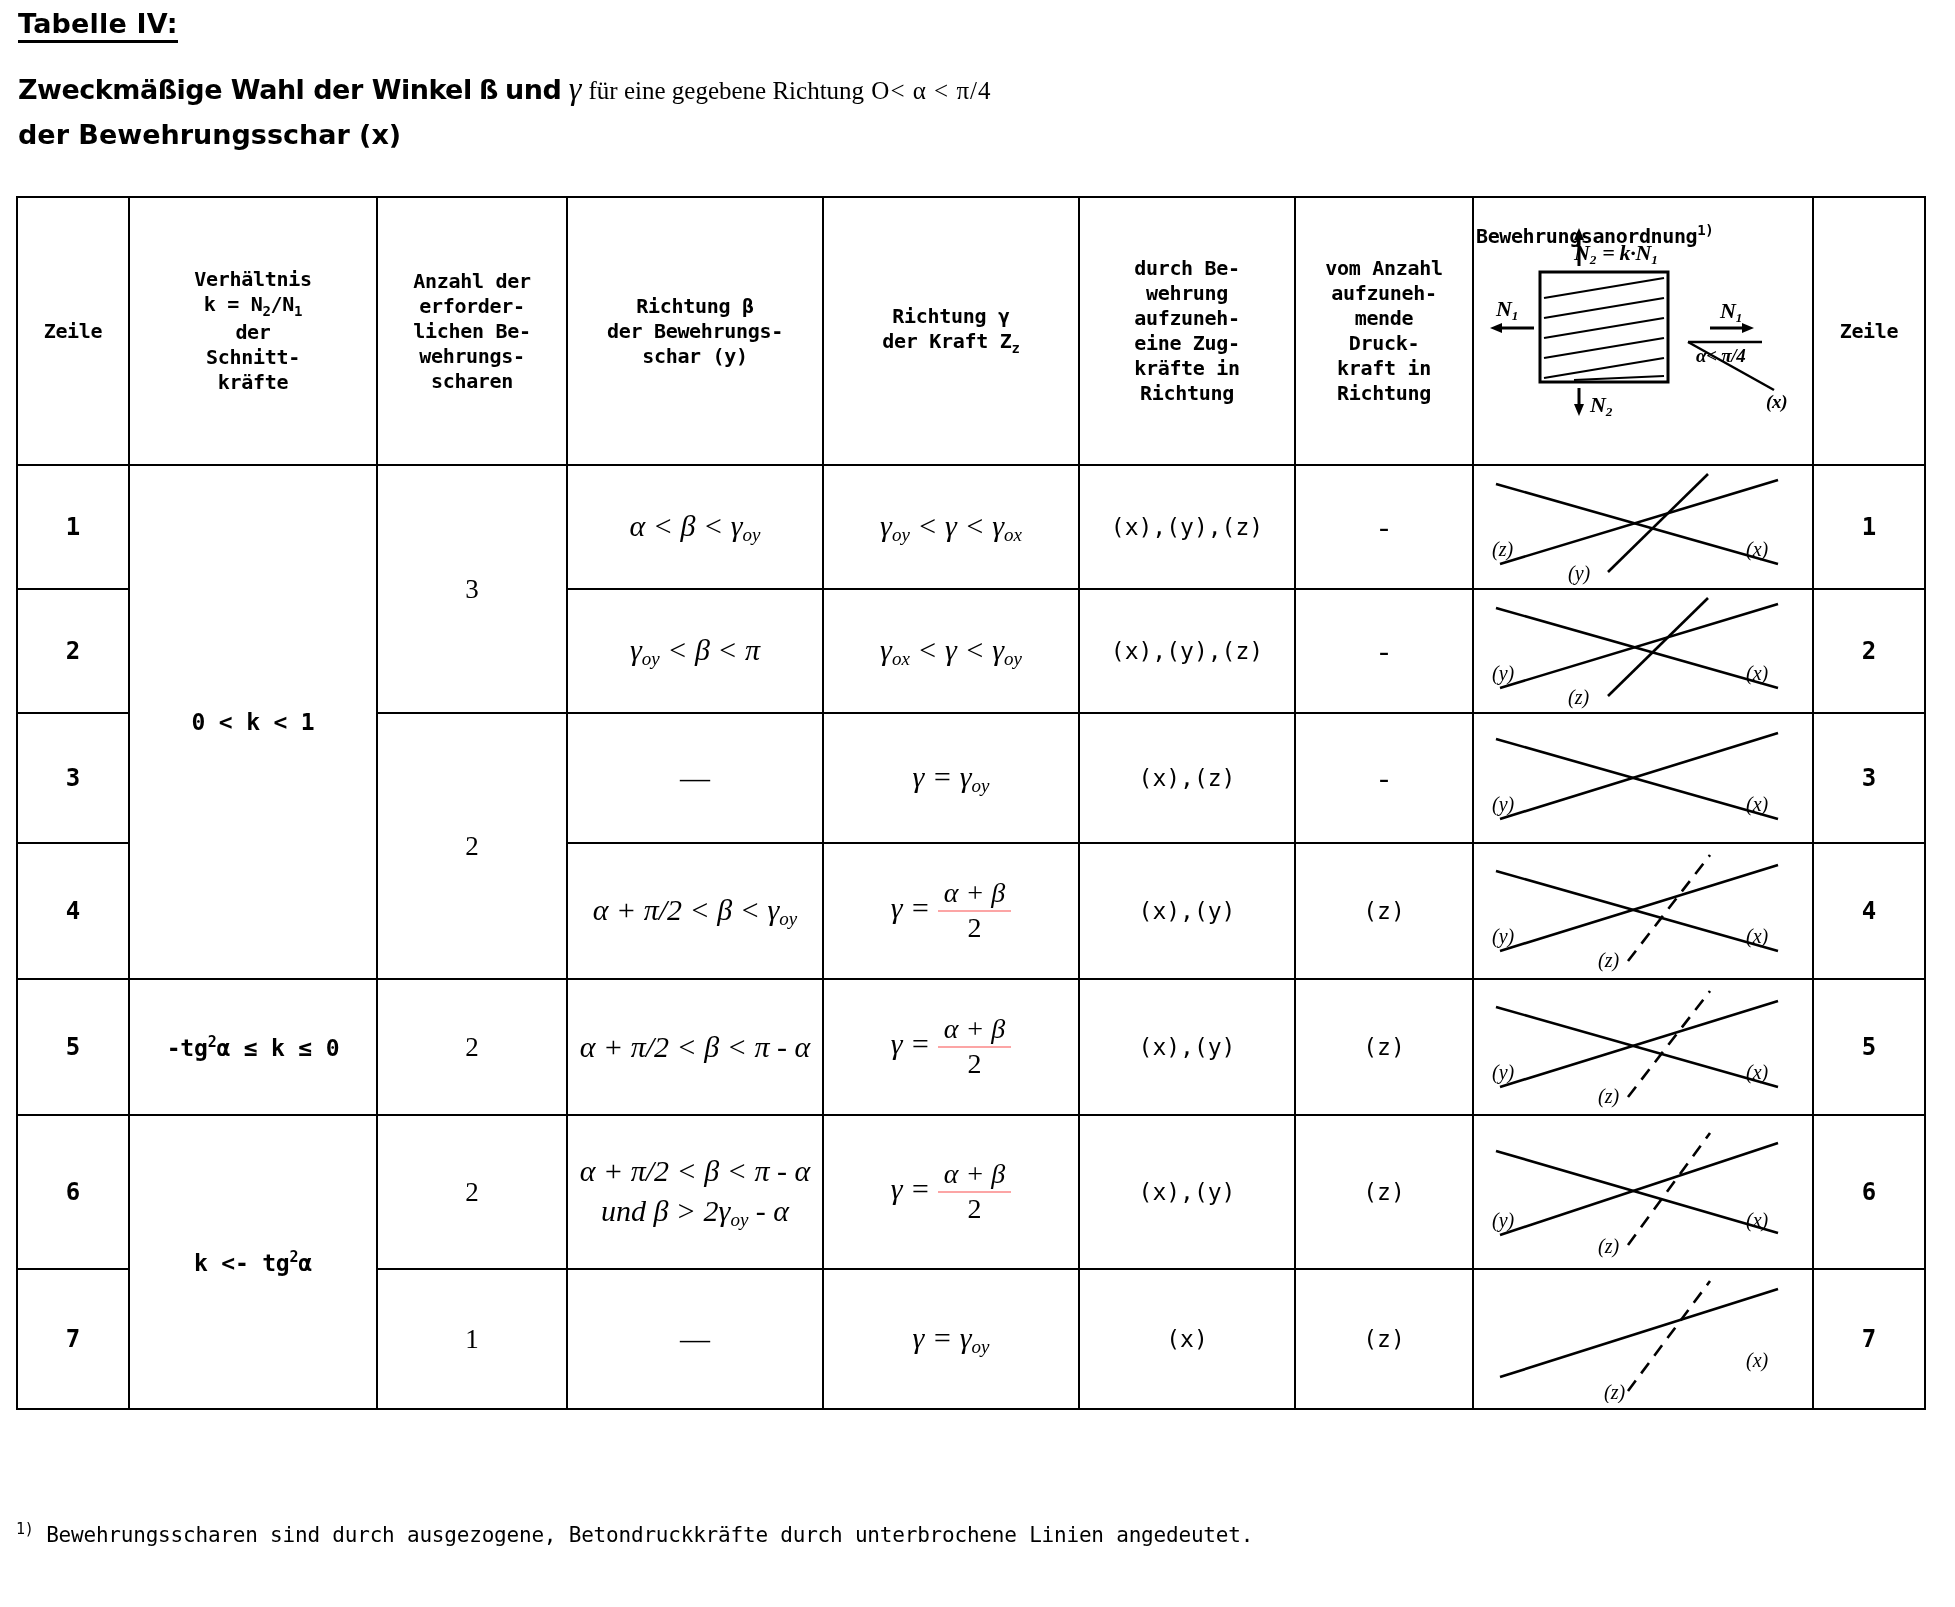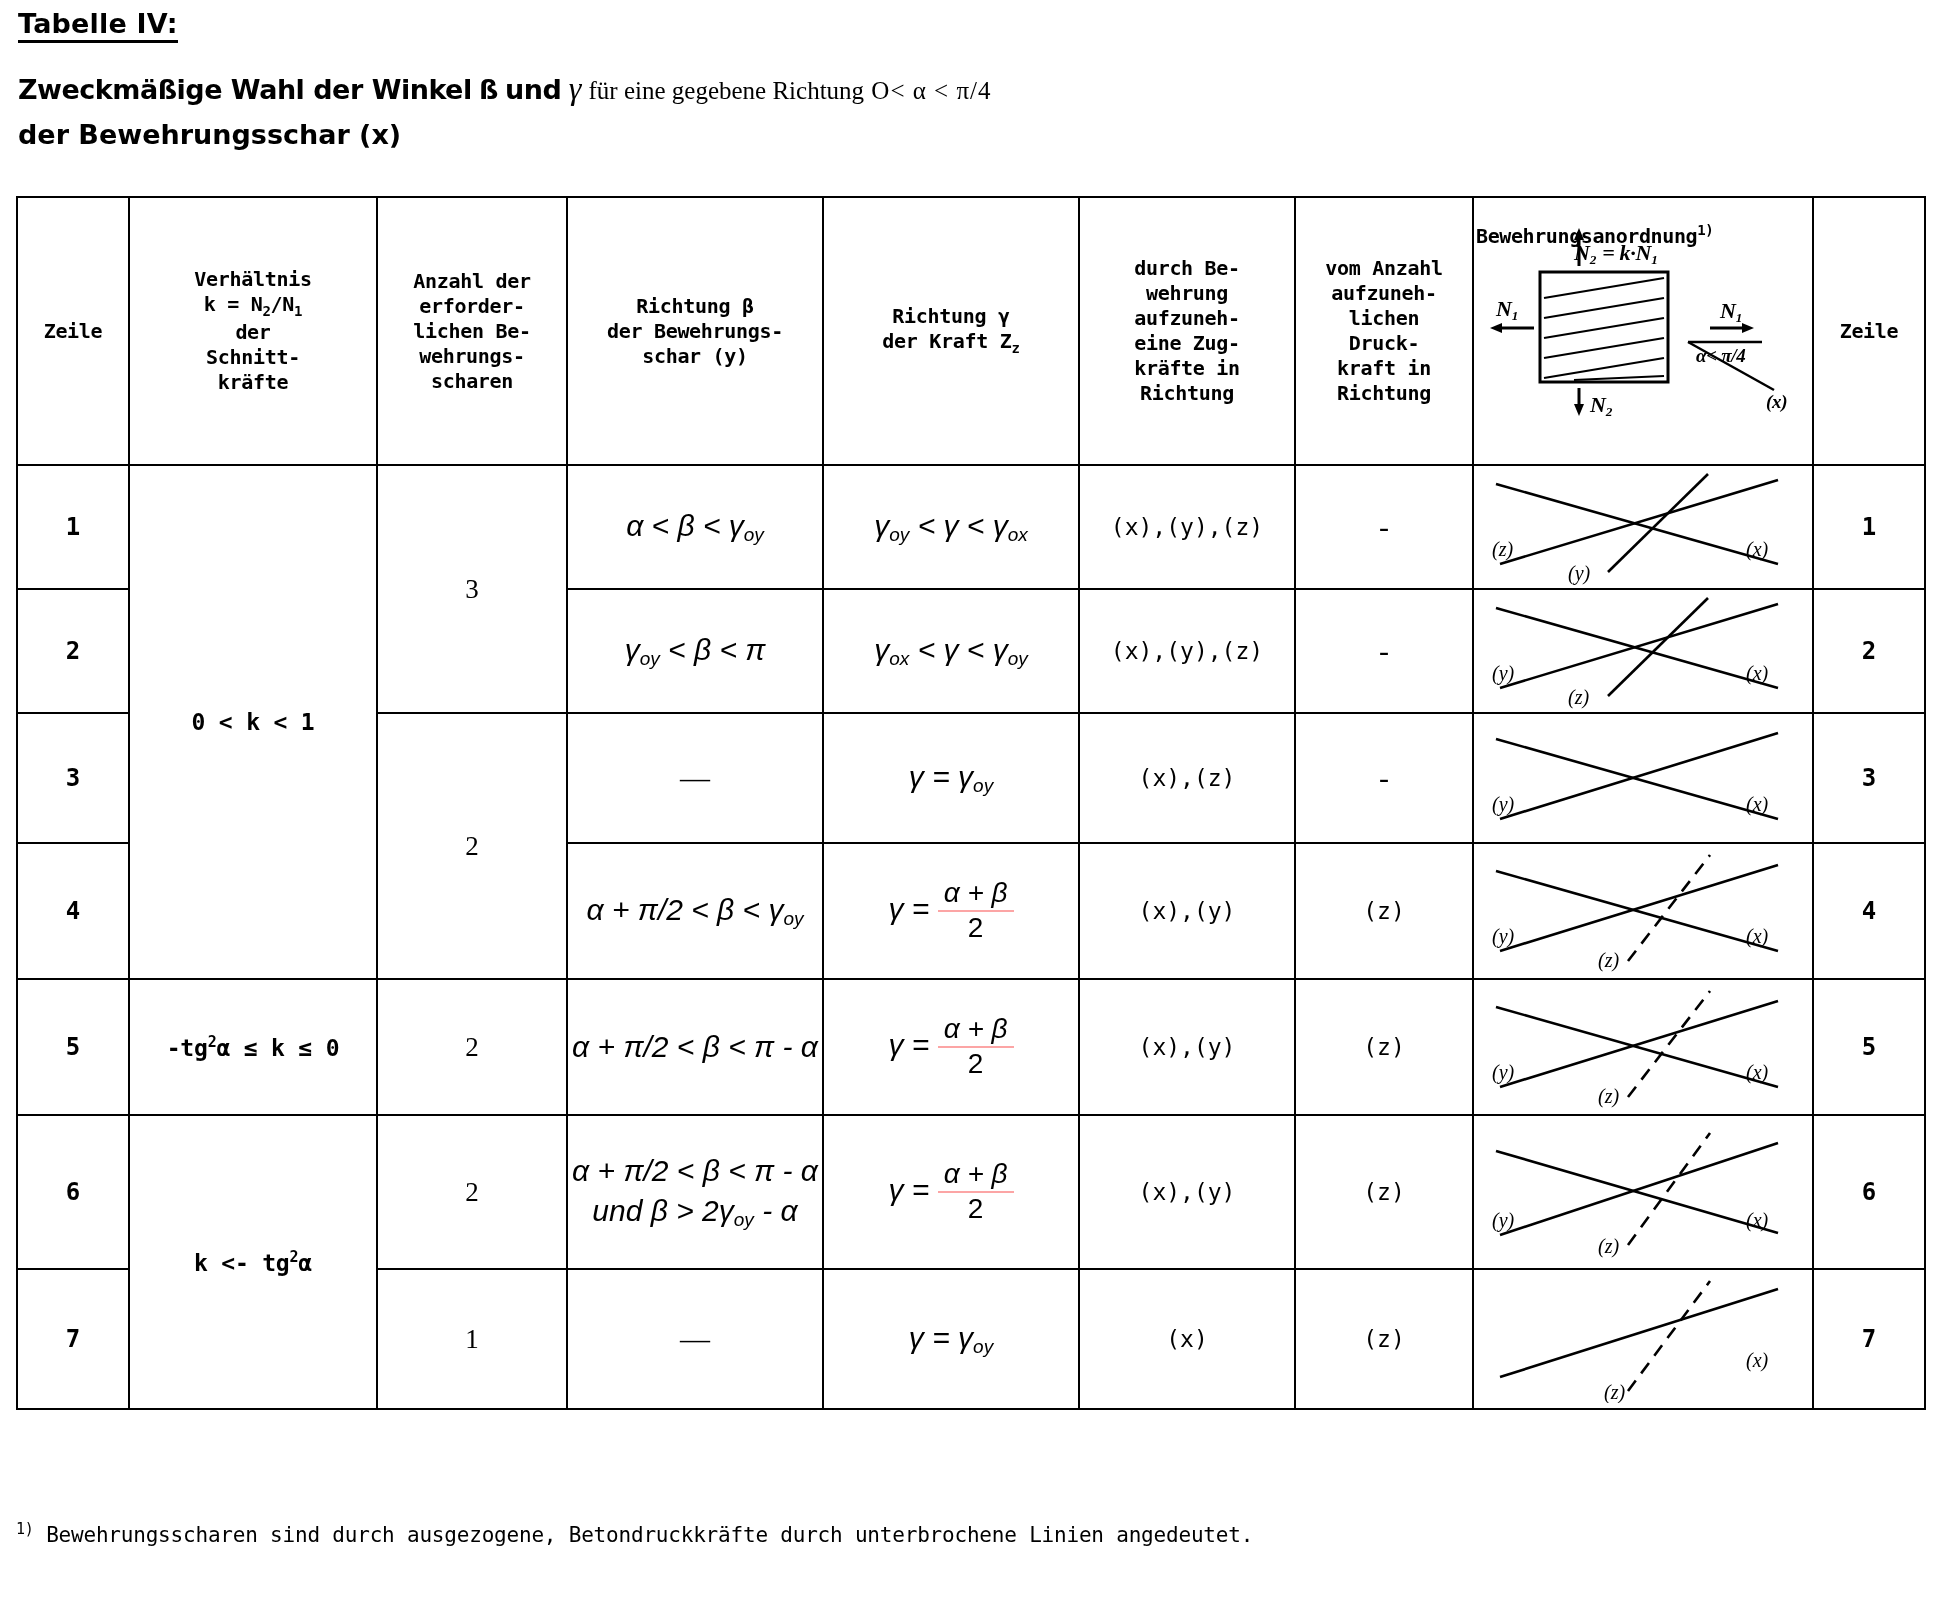--- a/index.html
+++ b/index.html
@@ -113,21 +113,21 @@
     font-family: "DejaVu Sans Mono", monospace;
     font-weight: bold;
     font-size: 23px;
     letter-spacing: -0.2px;
   }
   .num {
     font-family: "Liberation Serif", serif;
     font-size: 27px;
   }
   .mathcell {
-    font-family: Liberation Sans, sans-serif;
+    font-family: Liberation Serif, serif;
     font-style: italic;
     font-size: 30px;
     white-space: nowrap;
   }
   .mathcell .sub {
     font-size: 19px;
     vertical-align: -5px;
     font-style: italic;
   }
   .dirs {
@@ -256,21 +256,21 @@
           <div>durch Be-</div>
           <div>wehrung</div>
           <div>aufzuneh-</div>
           <div>eine Zug-</div>
           <div>kräfte in</div>
           <div>Richtung</div>
         </td>
         <td class="hdr-left">
           <div>vom Anzahl</div>
           <div>aufzuneh-</div>
-          <div>lichen</div>
+          <div>mende</div>
           <div>Druck-</div>
           <div>kraft in</div>
           <div>Richtung</div>
         </td>
         <td style="padding:0;">
           <div class="hdr-diagram">
             <div class="cap">
               <span>Bewehrungsanordnung</span><sup>1)</sup>
             </div>
             <svg width="336" height="196" viewBox="0 0 336 196">

